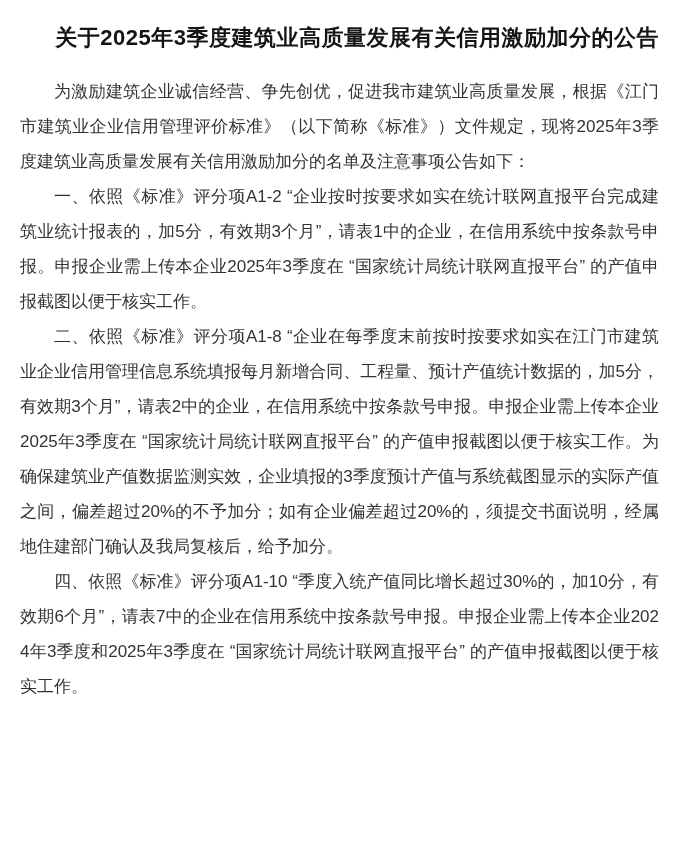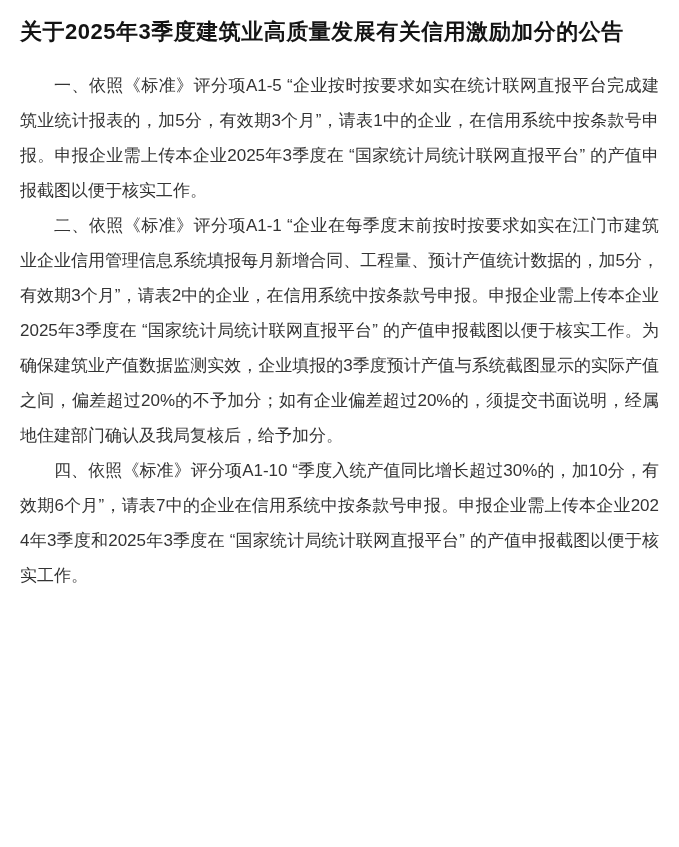--- a/index.html
+++ b/index.html
@@ -10,46 +10,47 @@
   .page {
     width: 679px;
     height: 847px;
     box-sizing: border-box;
     background: #ffffff;
     padding: 10px 20px 0 20px;
     overflow: hidden;
     font-family: "Liberation Sans", "DejaVu Sans", sans-serif;
   }
   .title {
-    margin: 6px 0 20px 0;
+    margin: 12px 0 20px 0;
     font-size: 22px;
     line-height: 32px;
     font-weight: bold;
-    text-align: left;
+    text-align: right;
     color: #141414;
     letter-spacing: 0.5px;
   }
   .para {
     margin: 0;
     font-size: 17px;
     line-height: 35px;
     color: #333333;
     text-indent: 2em;
     text-align: justify;
     text-justify: inter-ideograph;
     word-break: break-all;
   }
 </style>
 </head>
 <body>
 
 <div class="page">
   <h1 class="title">关于2025年3季度建筑业高质量发展有关信用激励加分的公告</h1>
 
+  <p class="para">为激励建筑企业诚信经营、争先创优，促进我市建筑业高质量发展，根据《江门市建筑业企业信用管理评价标准》（以下简称《标准》）文件规定，现将2025年3季度建筑业高质量发展有关信用激励加分的名单及注意事项公告如下：</p>
 
-  <p class="para">一、依照《标准》评分项A1-5 “企业按时按要求如实在统计联网直报平台完成建筑业统计报表的，加5分，有效期3个月”，请表1中的企业，在信用系统中按条款号申报。申报企业需上传本企业2025年3季度在 “国家统计局统计联网直报平台” 的产值申报截图以便于核实工作。</p>
+  <p class="para">一、依照《标准》评分项A1-2 “企业按时按要求如实在统计联网直报平台完成建筑业统计报表的，加5分，有效期3个月”，请表1中的企业，在信用系统中按条款号申报。申报企业需上传本企业2025年3季度在 “国家统计局统计联网直报平台” 的产值申报截图以便于核实工作。</p>
 
-  <p class="para">二、依照《标准》评分项A1-1 “企业在每季度末前按时按要求如实在江门市建筑业企业信用管理信息系统填报每月新增合同、工程量、预计产值统计数据的，加5分，有效期3个月”，请表2中的企业，在信用系统中按条款号申报。申报企业需上传本企业2025年3季度在 “国家统计局统计联网直报平台” 的产值申报截图以便于核实工作。为确保建筑业产值数据监测实效，企业填报的3季度预计产值与系统截图显示的实际产值之间，偏差超过20%的不予加分；如有企业偏差超过20%的，须提交书面说明，经属地住建部门确认及我局复核后，给予加分。</p>
+  <p class="para">二、依照《标准》评分项A1-8 “企业在每季度末前按时按要求如实在江门市建筑业企业信用管理信息系统填报每月新增合同、工程量、预计产值统计数据的，加5分，有效期3个月”，请表2中的企业，在信用系统中按条款号申报。申报企业需上传本企业2025年3季度在 “国家统计局统计联网直报平台” 的产值申报截图以便于核实工作。为确保建筑业产值数据监测实效，企业填报的3季度预计产值与系统截图显示的实际产值之间，偏差超过20%的不予加分；如有企业偏差超过20%的，须提交书面说明，经属地住建部门确认及我局复核后，给予加分。</p>
 
 
   <p class="para">四、依照《标准》评分项A1-10 “季度入统产值同比增长超过30%的，加10分，有效期6个月”，请表7中的企业在信用系统中按条款号申报。申报企业需上传本企业2024年3季度和2025年3季度在 “国家统计局统计联网直报平台” 的产值申报截图以便于核实工作。</p>
 
 </div>
 
 </body></html>

